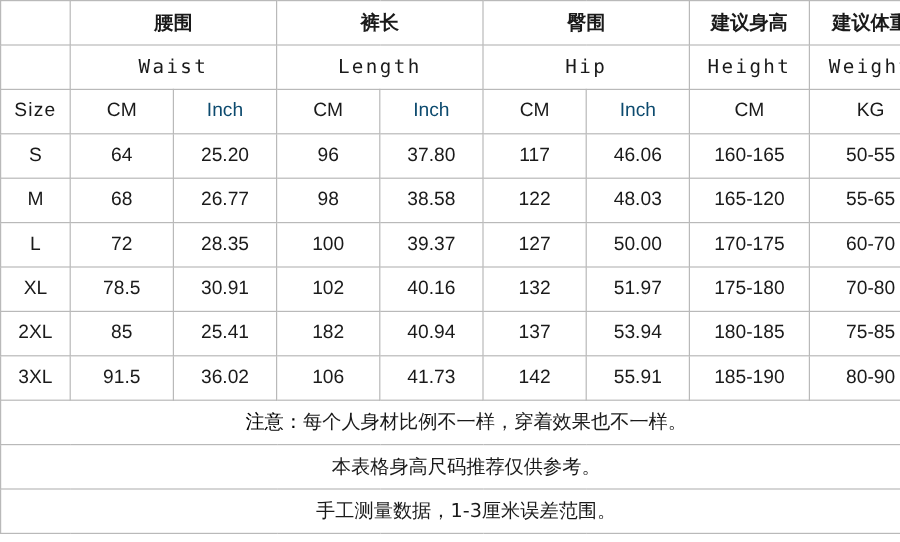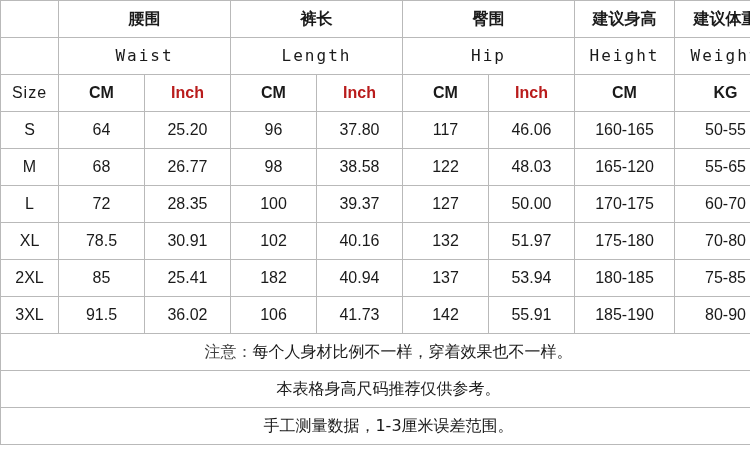--- a/index.html
+++ b/index.html
@@ -54,24 +54,23 @@
     letter-spacing: 2px;
     color: #111111;
     background: #efefef;
     height: 38px;
     font-family: "DejaVu Sans Mono", monospace;
   }
   .hdr-unit {
     font-size: 16px;
     background: #efefef;
     height: 36px;
-    font-weight: bold;
   }
   .hdr-unit.red, td.red {
-    color: #b91c1c;
+    color: #0c4a6e;
   }
   .size-label {
     background: #efefef;
     font-size: 16px;
     color: #1a1a1a;
   }
   .size-word {
     color: #d4232a;
     background: #efefef;
     font-size: 16px;
@@ -83,21 +82,21 @@
     font-size: 16px;
     font-family: "DejaVu Sans", sans-serif;
   }
   .note-red {
     color: #d4232a;
   }
   .note-black {
     color: #1a1a1a;
   }
   .note-mixed .lead {
-    color: #404040;
+    color: #000000;
   }
   .note-mixed .rest {
     color: #1a1a1a;
     margin-top: 36px;
   }
   .spacer-bottom {
     height: 14px;
     background: #ffffff;
   }
 </style>

